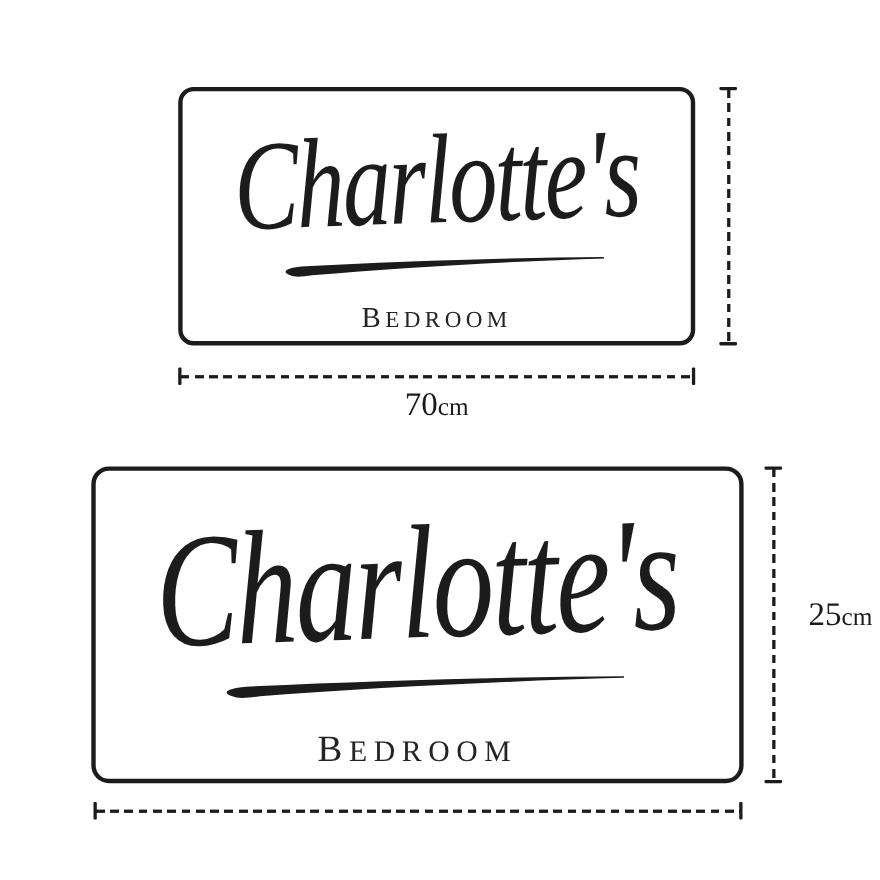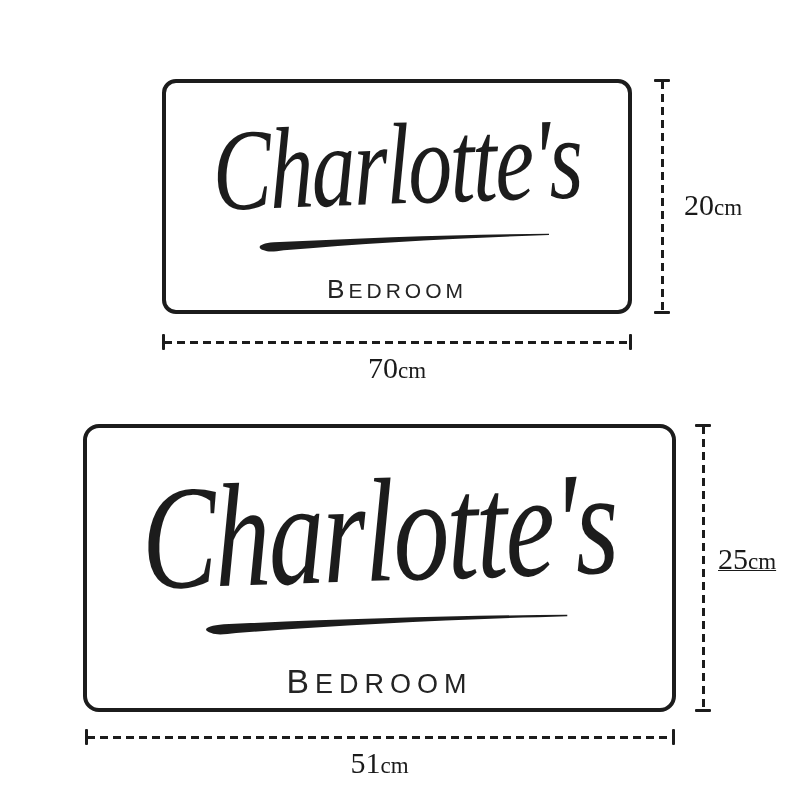--- a/index.html
+++ b/index.html
@@ -60,21 +60,21 @@
   }
   .sign.small .swoosh { left: 88px;  top: 150px; width: 298px; height: 20px; }
   .sign.large .swoosh { left: 112px; top: 186px; width: 372px; height: 22px; }
   .swoosh svg { display: block; width: 100%; height: 100%; }
   .swoosh path { fill: var(--ink); }
 
   .room-label {
     position: absolute;
     left: 0; right: 0;
     text-align: center;
-    font-family: Liberation Sans, sans-serif;
+    font-family: Liberation Serif, serif;
     font-weight: 400;
     color: #242424;
     line-height: 1;
   }
   .sign.small .room-label { bottom: 8px;  font-size: 21px; letter-spacing: 4px; }
   .sign.large .room-label { bottom: 9px;  font-size: 27px; letter-spacing: 6px; }
   .room-label::first-letter { font-size: 125%; }
 
   
   .vdim { position: absolute; width: 16px; }
@@ -104,21 +104,21 @@
     position: absolute;
     font-family: "Liberation Serif", serif;
     color: #1a1a1a;
     white-space: nowrap;
     line-height: 1;
   }
   .dim-label .num  { font-size: 30px; }
   .dim-label .unit { font-size: 23px; }
 
   .hlabel1 { left: 684px; top: 79px;  height: 235px; display: flex; align-items: center; padding-top: 16px; }
-  .hlabel2 { left: 718px; top: 424px; height: 288px; display: flex; align-items: center; padding-bottom: 18px; text-decoration: underline; }
+  .hlabel2 { left: 735px; top: 424px; height: 288px; display: flex; align-items: center; padding-bottom: 18px; }
   .wlabel1 { left: 162px; top: 353px; width: 470px; text-align: center; }
   .wlabel2 { left: 83px;  top: 748px; width: 593px; text-align: center; }
 </style>
 </head>
 <body>
 
 <div class="stage">
 
   <div class="sign small">
     <div class="name-wrap">
@@ -129,23 +129,20 @@
         <path d="M10 26 C2 22 5 16 20 14 C110 7 210 2 297 1 L297 3 C212 7 112 15 30 26 C21 28 14 29 10 26 Z"></path>
       </svg>
     </div>
     <div class="room-label">BEDROOM</div>
   </div>
 
   <div class="vdim vdim1">
     <div class="cap start"></div>
     <div class="line"></div>
     <div class="cap end"></div>
-  </div>
-  <div class="dim-label hlabel1">
-    <span><span class="num">20</span><span class="unit">cm</span></span>
   </div>
 
   <div class="hdim hdim1">
     <div class="cap start"></div>
     <div class="line"></div>
     <div class="cap end"></div>
   </div>
   <div class="dim-label wlabel1">
     <span><span class="num">70</span><span class="unit">cm</span></span>
   </div>
@@ -169,17 +166,14 @@
   </div>
   <div class="dim-label hlabel2">
     <span><span class="num">25</span><span class="unit">cm</span></span>
   </div>
 
   <div class="hdim hdim2">
     <div class="cap start"></div>
     <div class="line"></div>
     <div class="cap end"></div>
   </div>
-  <div class="dim-label wlabel2">
-    <span><span class="num">51</span><span class="unit">cm</span></span>
-  </div>
 
 </div>
 
 </body></html>

